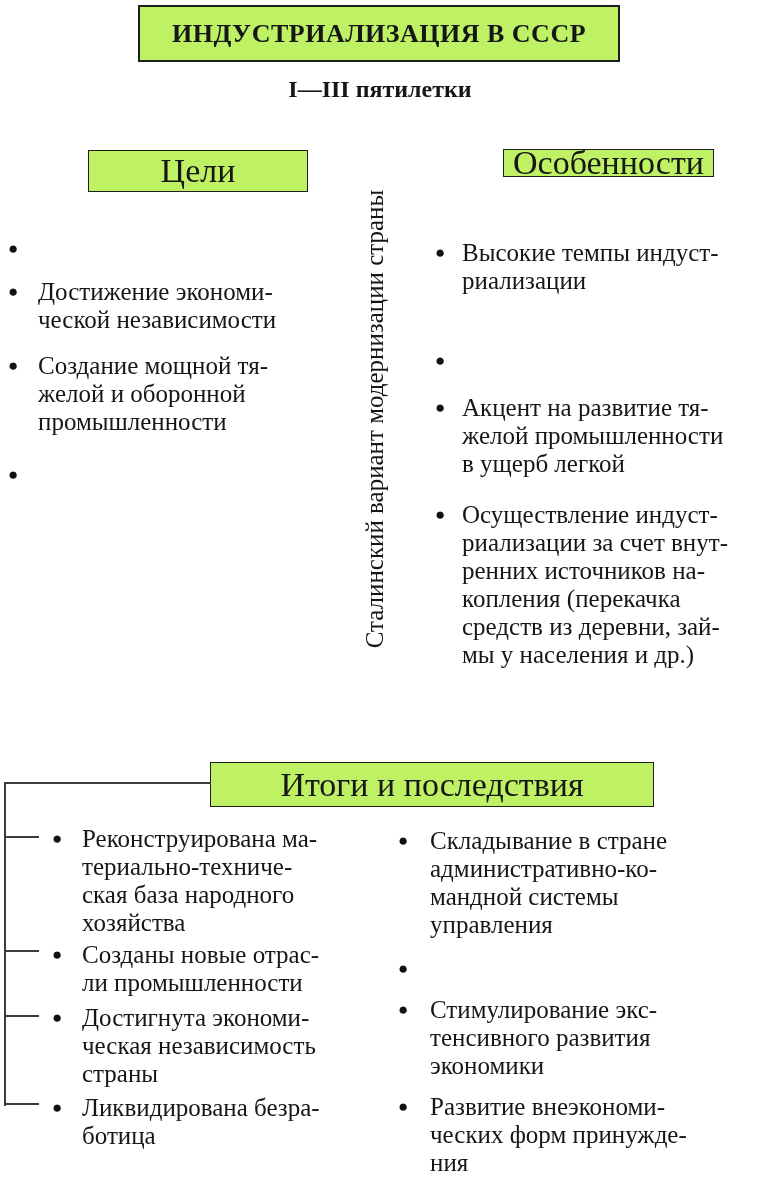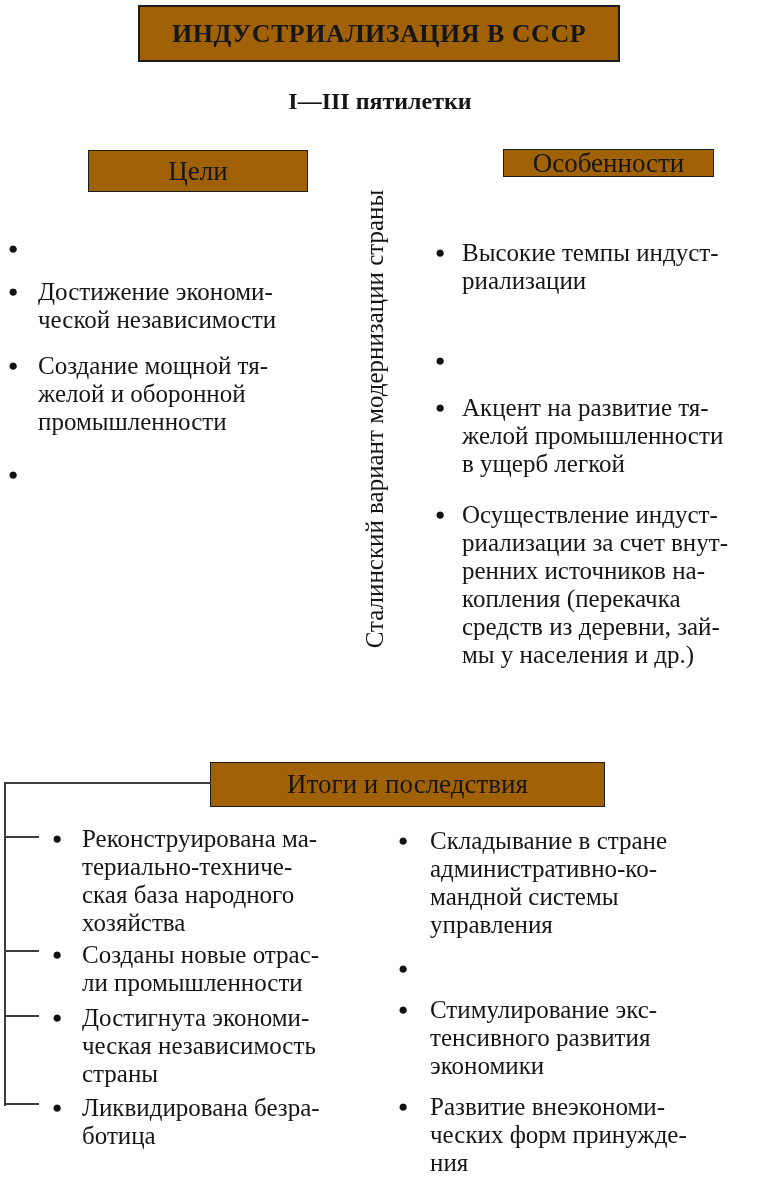--- a/index.html
+++ b/index.html
@@ -6,36 +6,36 @@
   html,body { background:#ffffff; }
   body {
     font-family:"Liberation Serif","DejaVu Serif",serif;
     color:#161616;
   }
   .canvas {
     position:relative; width:760px; height:1199px;
     background:#ffffff; overflow:hidden;
   }
   .box {
-    position:absolute; border:2px solid #1e1e1e; background:#a16207;
+    position:absolute; border:2px solid #1e1e1e; background:#bef264;
     display:flex; align-items:center; justify-content:center;
     text-align:center;
   }
   .title-box {
     left:138px; top:5px; width:482px; height:57px;
     font-weight:bold; font-size:26px; letter-spacing:.5px;
   }
   .subtitle {
-    position:absolute; left:0; top:88px; width:760px;
+    position:absolute; left:0; top:76px; width:760px;
     text-align:center; font-weight:bold; font-size:24px;
   }
-  .hdr { font-size:27px; border-width:1.5px; }
+  .hdr { font-size:34px; border-width:1.5px; }
   .goals-hdr    { left:88px;  top:150px; width:220px; height:42px; }
   .features-hdr { left:503px; top:149px; width:211px; height:28px; }
-  .results-hdr  { left:210px; top:762px; width:395px; height:45px; }
+  .results-hdr  { left:210px; top:762px; width:444px; height:45px; }
   .vlabel {
     position:absolute; left:95px; top:405px; width:560px; height:28px;
     transform:rotate(-90deg); text-align:center;
     font-size:25px; line-height:28px; white-space:nowrap;
   }
   ul.blist {
     position:absolute; list-style:none;
     font-size:25px; line-height:28px;
   }
   ul.blist li { display:flex; align-items:flex-start; }

